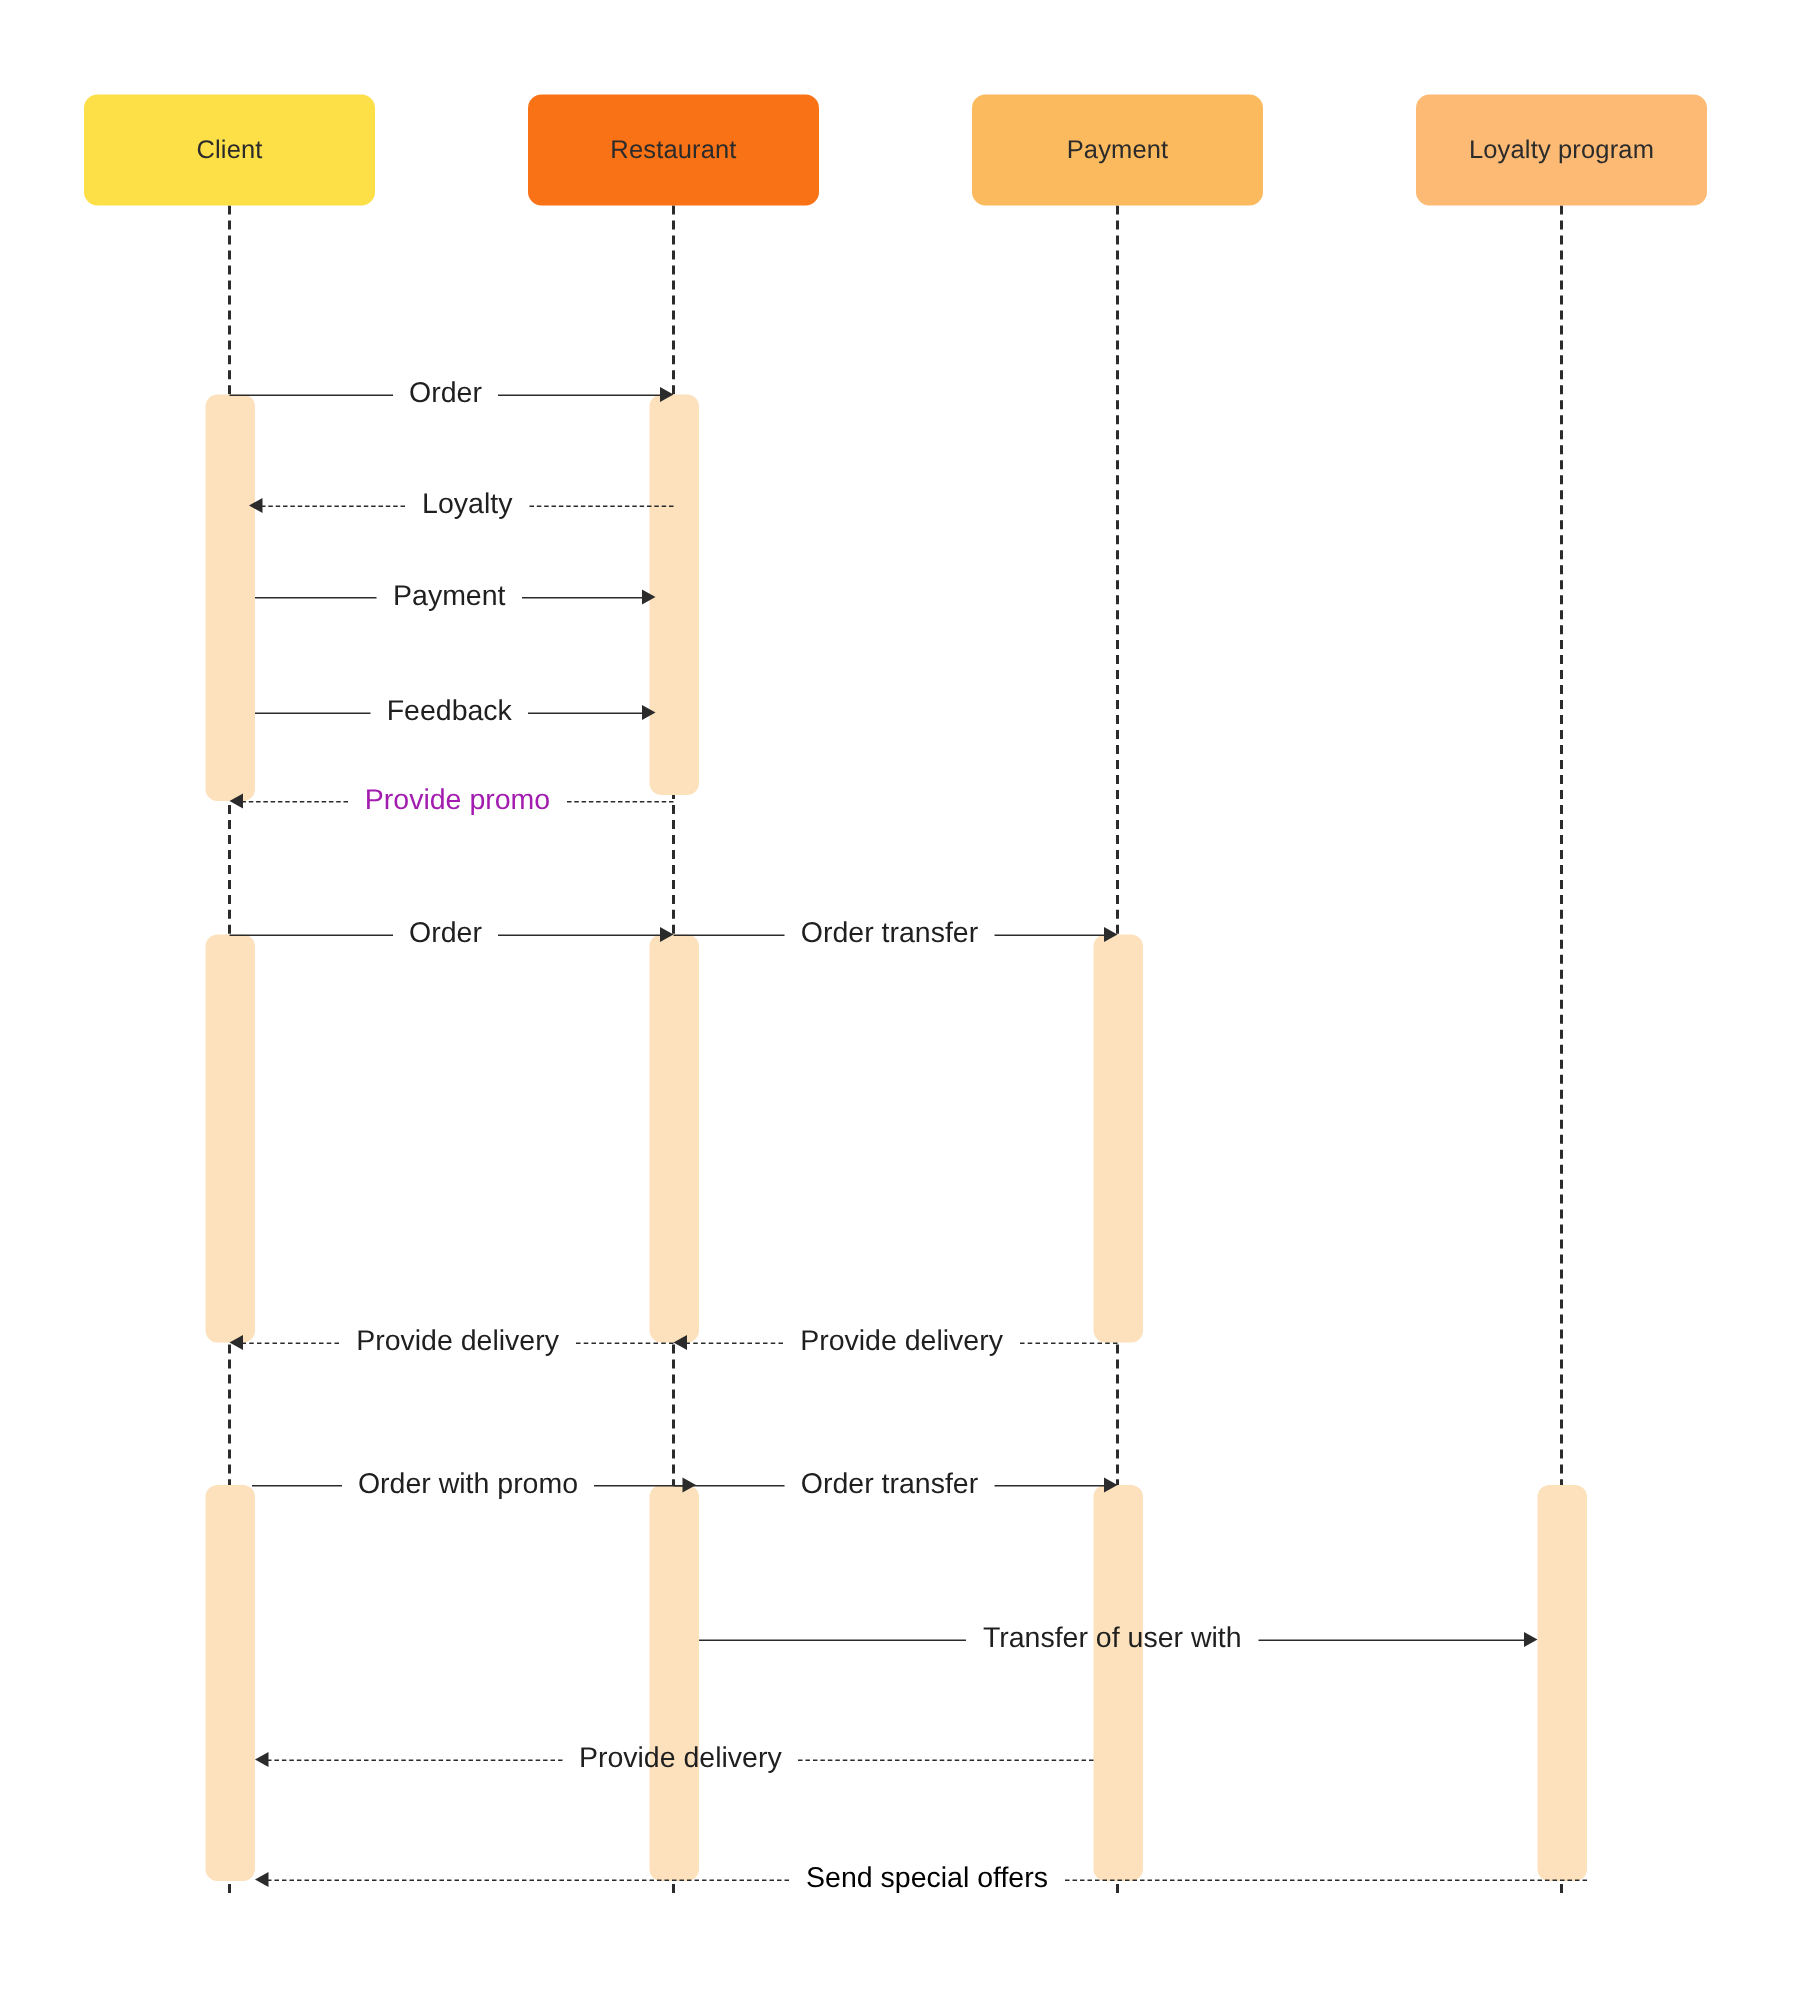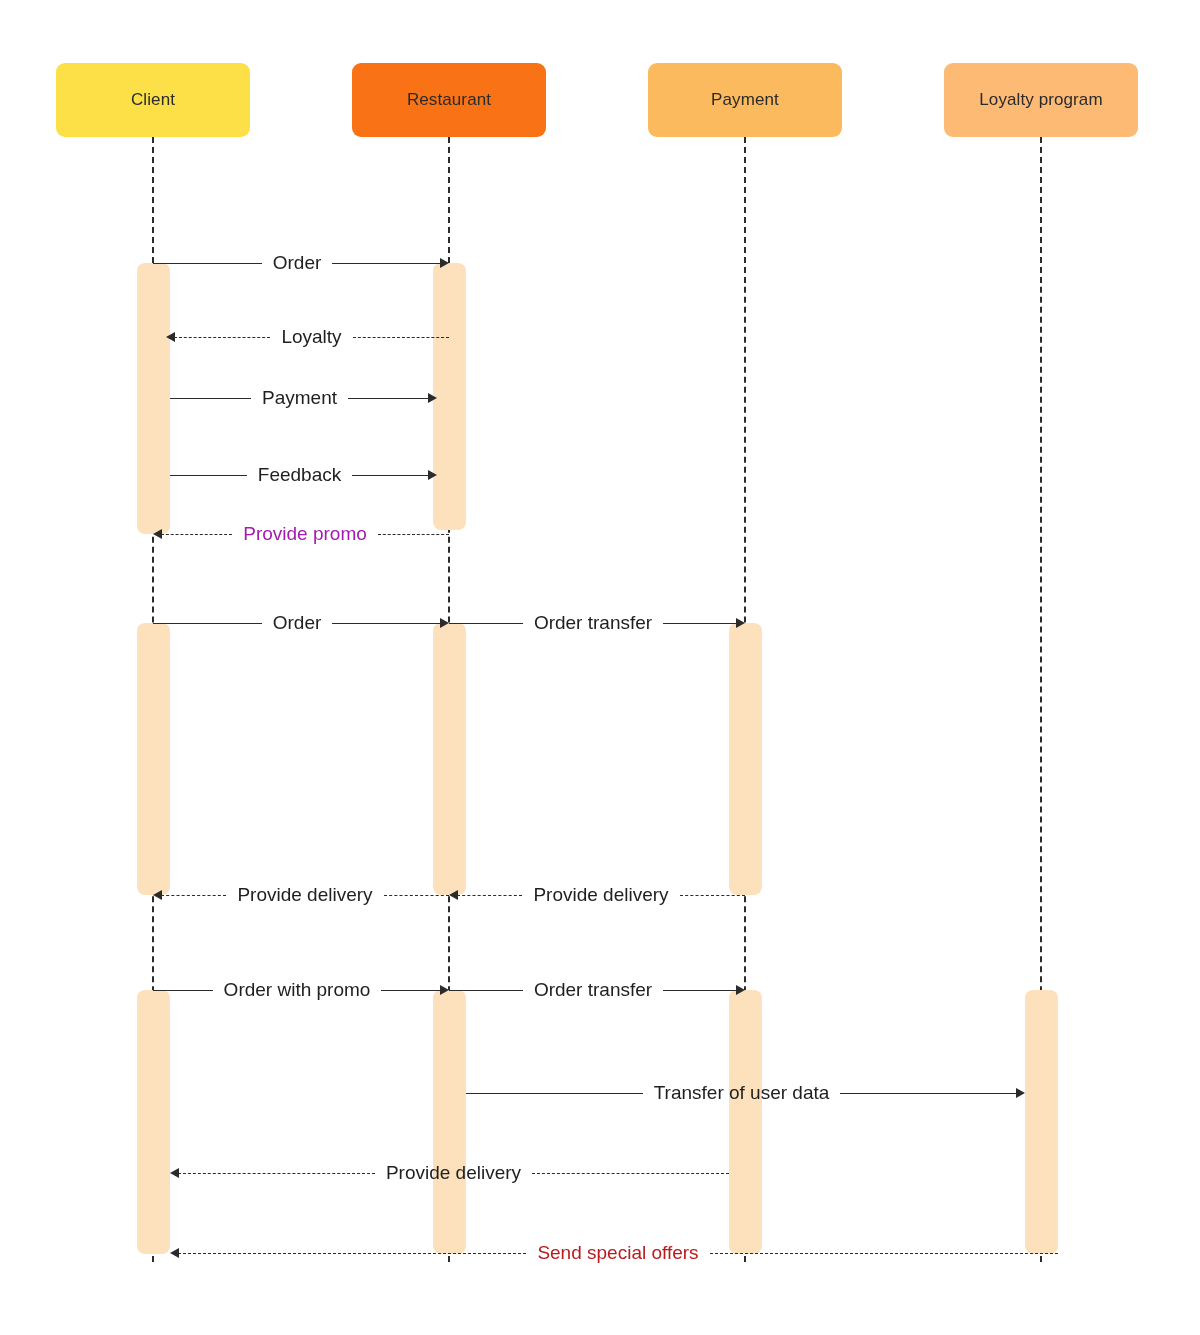--- a/index.html
+++ b/index.html
@@ -164,48 +164,48 @@
         <span class="msg-line" style="border-top-color: rgb(43, 43, 43);"></span>
         <span class="msg-label" style="color: rgb(31, 31, 31);">Provide delivery</span>
         <span class="msg-line" style="border-top-color: rgb(43, 43, 43);"></span>
       </div>
       <div class="message dashed" style="left: 449px; width: 296px; top: 884px;">
         <span class="arrow-head left" style="border-right-color: rgb(43, 43, 43);"></span>
         <span class="msg-line" style="border-top-color: rgb(43, 43, 43);"></span>
         <span class="msg-label" style="color: rgb(31, 31, 31);">Provide delivery</span>
         <span class="msg-line" style="border-top-color: rgb(43, 43, 43);"></span>
       </div>
-      <div class="message" style="left: 153px; width: 296px; top: 979px;">
+      <div class="message" style="left: 168px; width: 296px; top: 979px;">
         <span class="msg-line" style="border-top-color: rgb(43, 43, 43);"></span>
         <span class="msg-label" style="color: rgb(31, 31, 31);">Order with promo</span>
         <span class="msg-line" style="border-top-color: rgb(43, 43, 43);"></span>
         <span class="arrow-head right" style="border-left-color: rgb(43, 43, 43);"></span>
       </div>
       <div class="message" style="left: 449px; width: 296px; top: 979px;">
         <span class="msg-line" style="border-top-color: rgb(43, 43, 43);"></span>
         <span class="msg-label" style="color: rgb(31, 31, 31);">Order transfer</span>
         <span class="msg-line" style="border-top-color: rgb(43, 43, 43);"></span>
         <span class="arrow-head right" style="border-left-color: rgb(43, 43, 43);"></span>
       </div>
       <div class="message" style="left: 466px; width: 559px; top: 1082px;">
         <span class="msg-line" style="border-top-color: rgb(43, 43, 43);"></span>
-        <span class="msg-label" style="color: rgb(31, 31, 31);">Transfer of user data</span>
+        <span class="msg-label" style="color: rgb(31, 31, 31);">Transfer of user with</span>
         <span class="msg-line" style="border-top-color: rgb(43, 43, 43);"></span>
         <span class="arrow-head right" style="border-left-color: rgb(43, 43, 43);"></span>
       </div>
       <div class="message dashed" style="left: 170px; width: 559px; top: 1162px;">
         <span class="arrow-head left" style="border-right-color: rgb(43, 43, 43);"></span>
         <span class="msg-line" style="border-top-color: rgb(43, 43, 43);"></span>
         <span class="msg-label" style="color: rgb(31, 31, 31);">Provide delivery</span>
         <span class="msg-line" style="border-top-color: rgb(43, 43, 43);"></span>
       </div>
       <div class="message dashed" style="left: 170px; width: 888px; top: 1242px;">
         <span class="arrow-head left" style="border-right-color: rgb(43, 43, 43);"></span>
         <span class="msg-line" style="border-top-color: rgb(43, 43, 43);"></span>
-        <span class="msg-label" style="color: #b91c1c;">Send special offers</span>
+        <span class="msg-label" style="color: #000000;">Send special offers</span>
         <span class="msg-line" style="border-top-color: rgb(43, 43, 43);"></span>
       </div>
     </div>
   <div id="layer-participants">
       <div class="participant-box" style="left: 56px; top: 63px; width: 194px; height: 74px; background: #fde047;">
         <span>Client</span>
       </div>
       <div class="participant-box" style="left: 352px; top: 63px; width: 194px; height: 74px; background: #f97316;">
         <span>Restaurant</span>
       </div>

